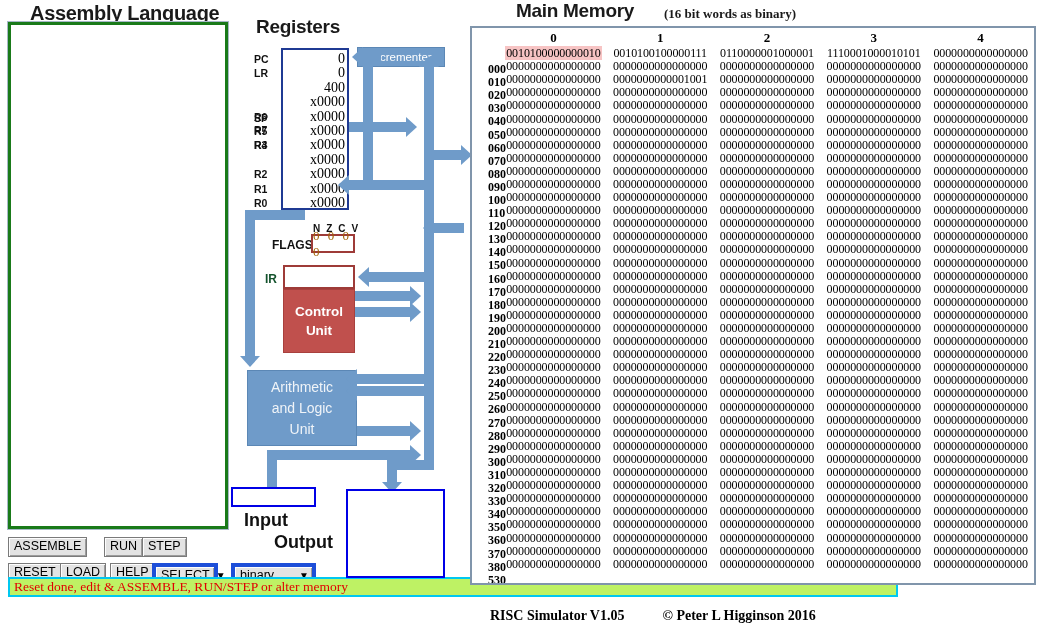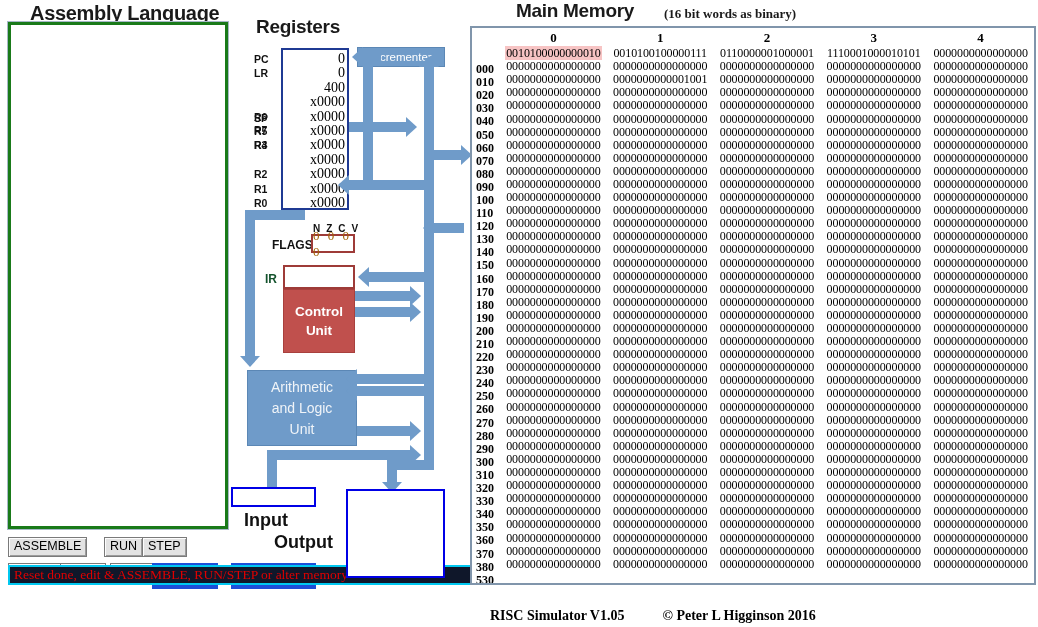--- a/index.html
+++ b/index.html
@@ -83,24 +83,24 @@
   #b-run      { left: 104px;  top: 537px; }
   #b-step     { left: 142px; top: 537px; }
   #b-reset    { left: 8px;   top: 563px; }
   #b-load     { left: 60px;  top: 563px; }
   #b-help     { left: 110px; top: 563px; }
   #b-select   { left: 152px; top: 563px; width: 66px; }
   #b-binary   { left: 231px; top: 563px; width: 85px; }
 
   
   #status-bar {
-    left: 8px; top: 565px;
+    left: 8px; top: 577px;
     width: 890px; height: 20px;
     border: 2px solid #00c8f0;
-    background: #0f172a;
+    background: #bef264;
     box-sizing: border-box;
     display: flex; align-items: center;
     padding-left: 4px;
   }
   #status-text {
     font-family: "Liberation Serif", serif;
     font-size: 13.5px;
     color: #e00000;
     white-space: nowrap;
   }
@@ -270,21 +270,21 @@
     color: #000;
   }
   .mem-row {
     display: flex;
     height: 13.1px;
     align-items: center;
   }
   .mem-row .addr {
     width: 28px; flex: none;
     text-align: left;
-    padding-left: 4px;
+    padding-left: 16px;
     font-family: "Liberation Serif", serif;
     font-weight: bold;
     font-size: 12px;
     color: #000;
     box-sizing: border-box;
     margin-top: 32px;
   }
   .mem-row .cell {
     flex: 1;
     text-align: center;

